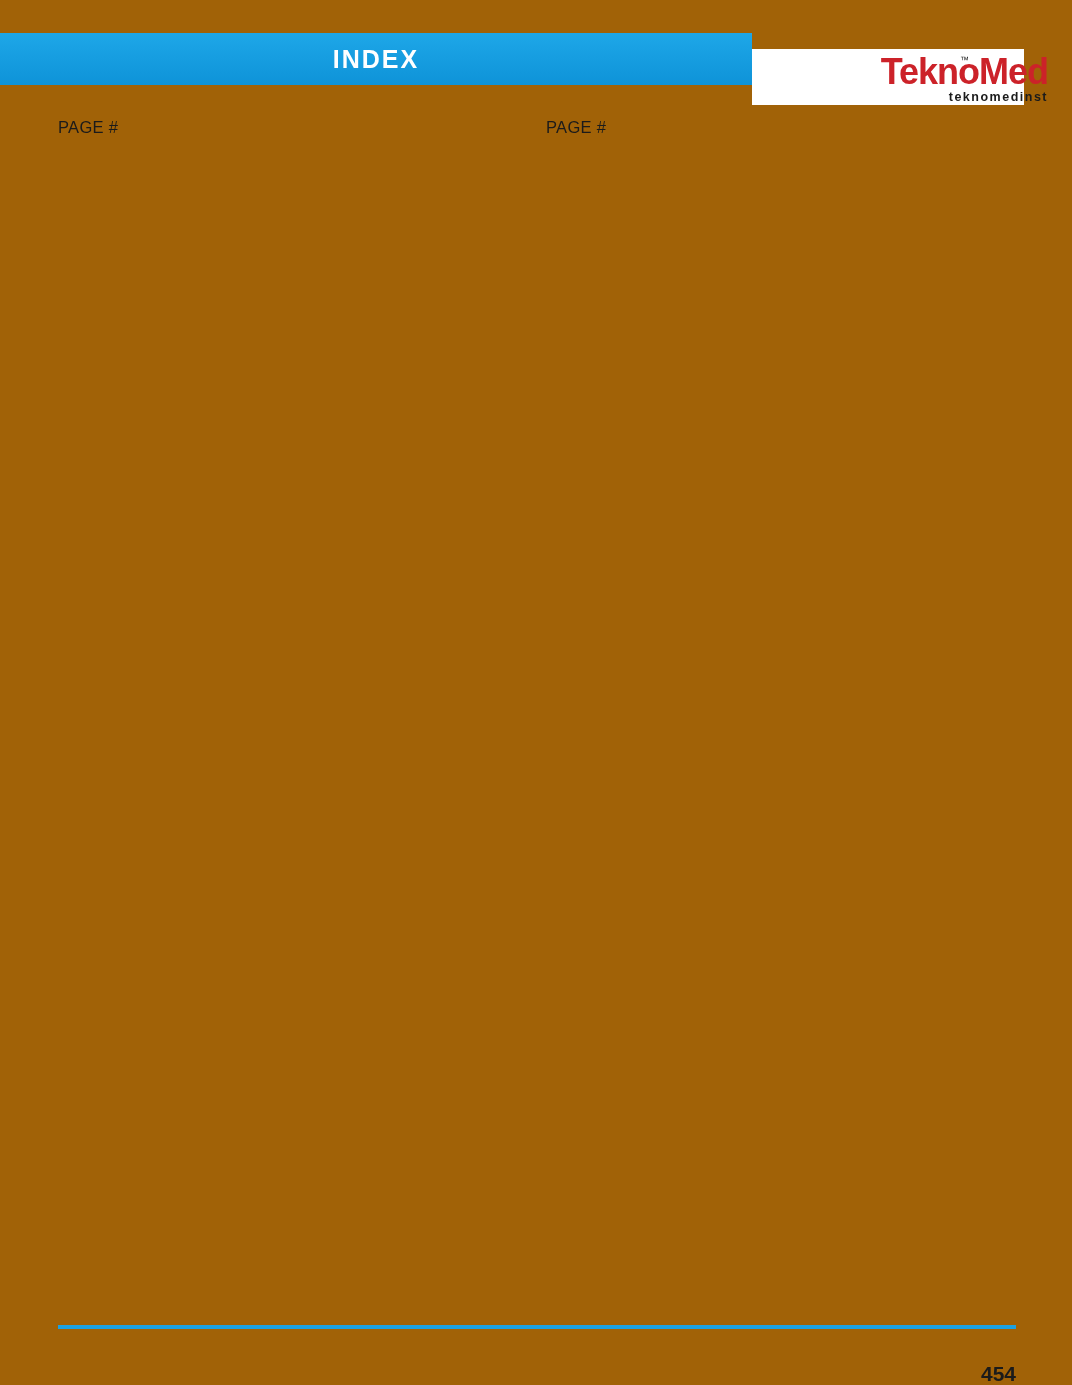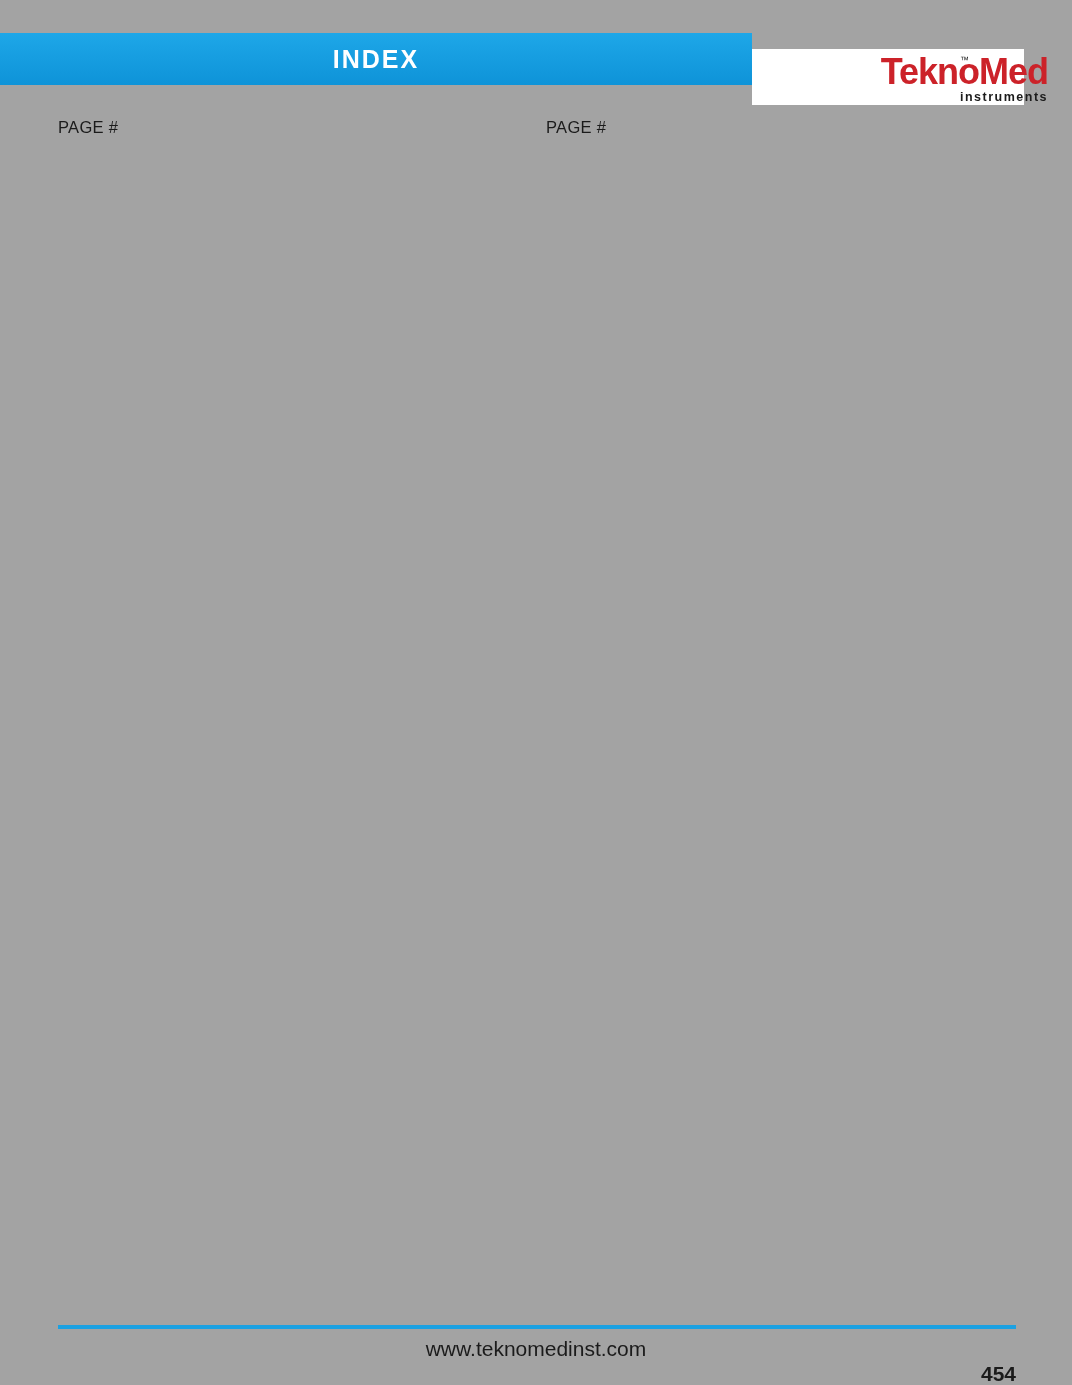--- a/index.html
+++ b/index.html
@@ -13,21 +13,21 @@
     font-family: "Liberation Sans", sans-serif;
     color: #000000;
     position: relative;
     overflow: hidden;
   }
   .page {
     position: absolute;
     left: 0; top: 0;
     width: 1072px;
     height: 1385px;
-    background: #a3a3a3;
+    background: #a16207;
   }
 
   
   .header {
     position: absolute;
     left: 0; top: 33px;
     width: 1072px;
     height: 56px;
   }
   .header-bar {
@@ -196,21 +196,21 @@
 
   <div class="header">
     <div class="header-bar">
       <div class="header-title">INDEX</div>
     </div>
     <div class="logo-block">
       <div class="logo-text">
         <span class="logo-tek">Tekno</span><span class="logo-med">Med</span>
       </div>
       <div class="logo-tm">™</div>
-      <div class="logo-sub">instruments</div>
+      <div class="logo-sub">teknomedinst</div>
 
     </div>
   </div>
 
   <div class="col col-left">
     <div class="col-head">
       <div class="col-head-rule-left"></div>
       <div class="desc">DESCRIPTION</div>
       <div class="page">PAGE #</div>
     </div>
@@ -749,16 +749,15 @@
           <li>
             <span class="name">ZURICHER GAUGE</span>
             <span class="dots"></span>
             <span class="pg">79</span>
           </li>
         </ul>
       </div>
   </div>
 
   <div class="footer-rule"></div>
-  <div class="footer-url">www.teknomedinst.com</div>
   <div class="footer-page">454</div>
 
 </div>
 
 </body></html>

